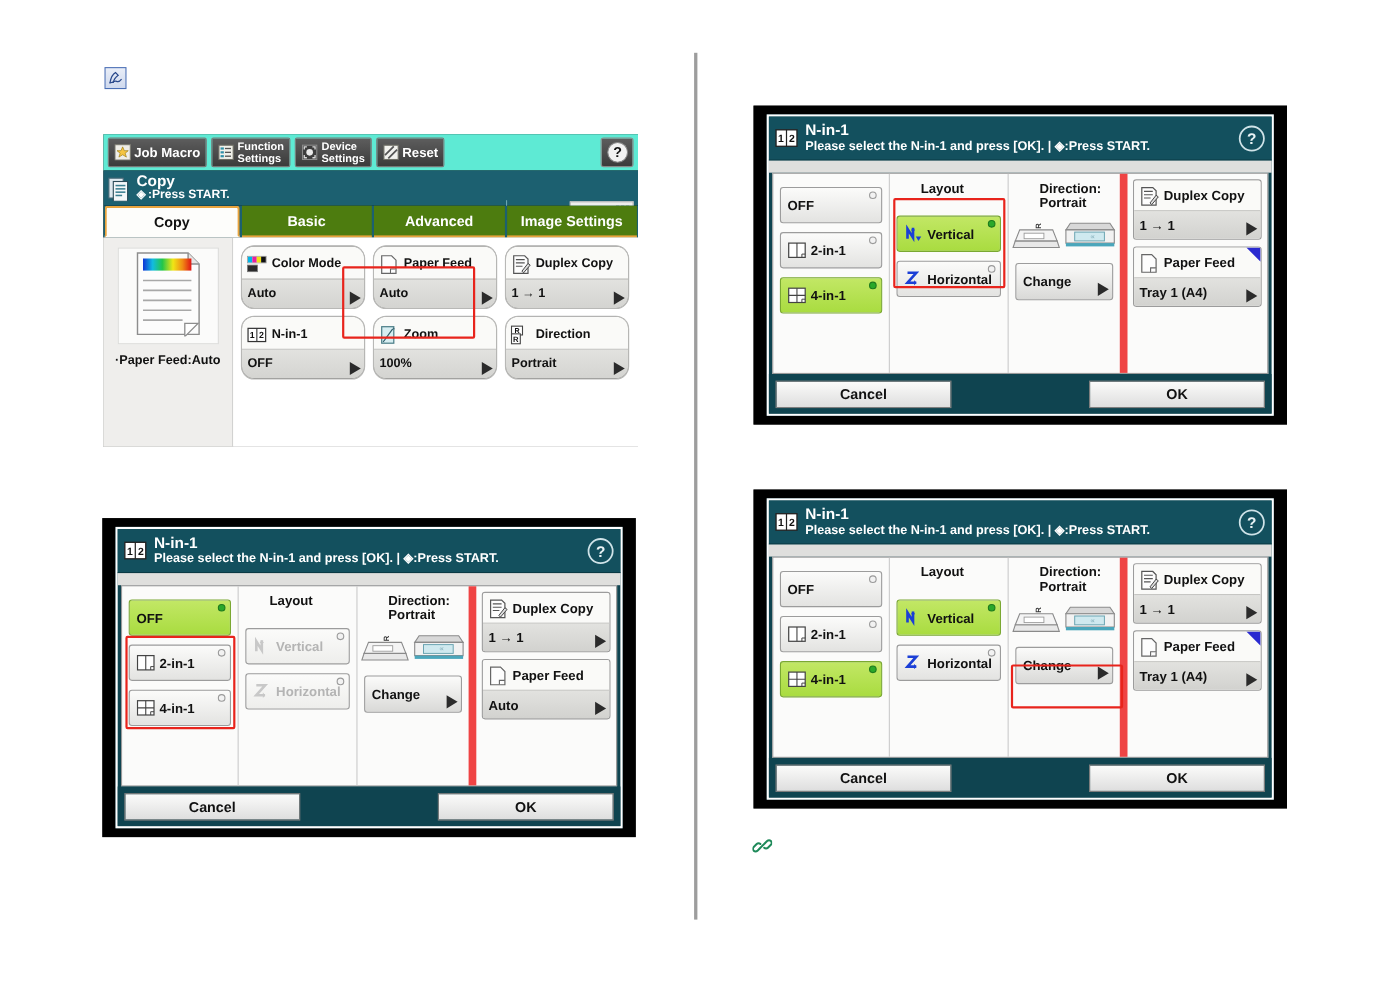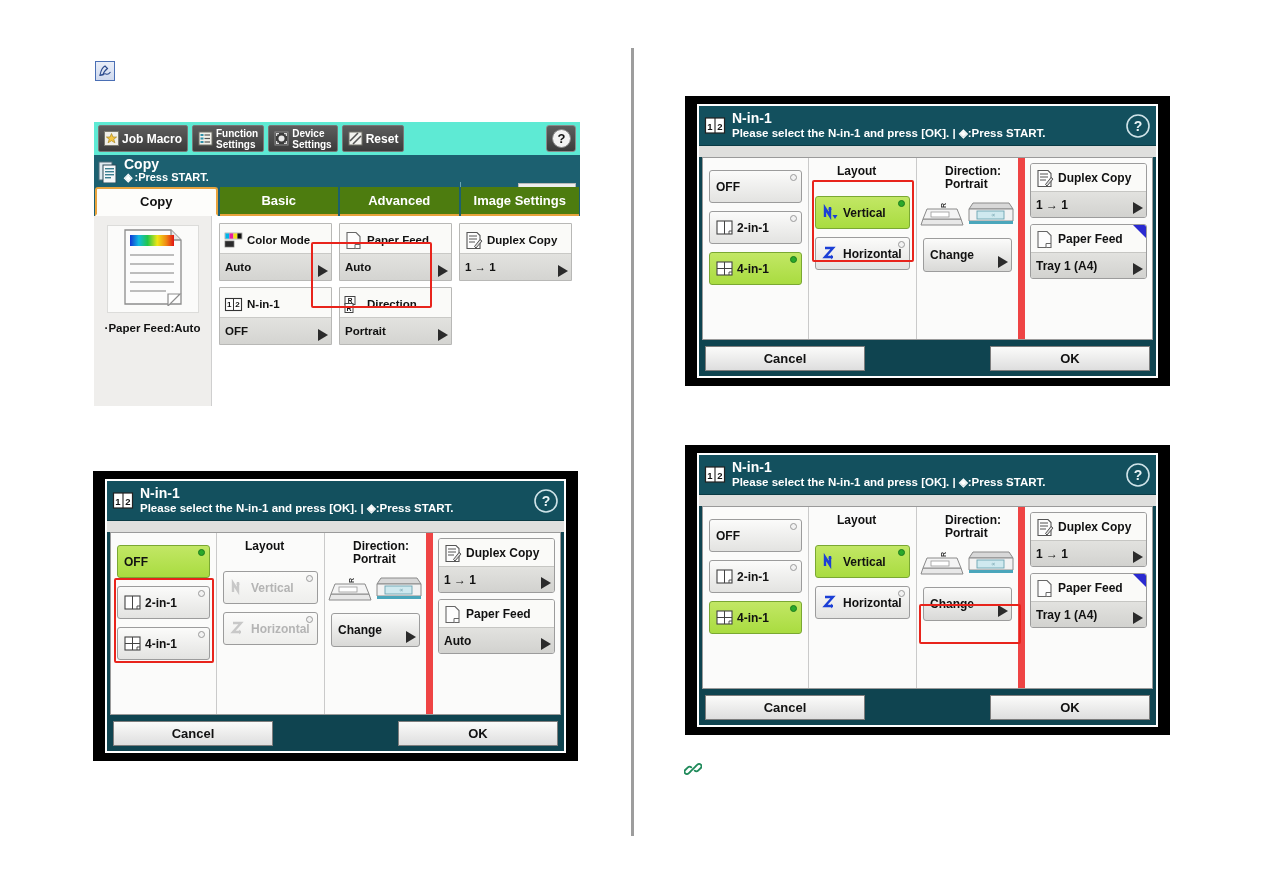--- a/index.html
+++ b/index.html
@@ -119,21 +119,21 @@
   }
   .preview-cap{
     font-size:11.5px; font-weight:bold; color:#111; margin-top:9px;
   }
   .func-col{
     flex:1; background:#ffffff; padding:7px 6px 0 7px;
     display:flex; flex-wrap:wrap; align-content:flex-start; gap:6px 7px;
   }
   .func-btn{
     width:113px; height:58px;
-    background:#737373; border:1px solid #b8b8b6; border-radius:1px;
+    background:#737373; border:1px solid #b8b8b6; border-radius:12px;
     position:relative; overflow:hidden;
   }
   .func-btn .fb-top{
     height:30px; display:flex; align-items:center; gap:4px; padding:2px 3px 0 4px;
     background:#fafaf8;
   }
   .func-btn .fb-ico{ width:19px; height:19px; flex:0 0 19px; }
   .func-btn .fb-name{ font-size:11.5px; font-weight:bold; color:#111; }
   .func-btn .fb-bot{
     position:absolute; left:0; bottom:0; width:100%; height:27px;
@@ -495,20 +495,37 @@
             </svg>
           </span>
           <span class="fb-name">N-in-1</span>
         </div>
         <div class="fb-bot">
           <span>OFF</span>
           <span class="arrow-tr"></span>
         </div>
       </div>
 
+      <div class="func-btn">
+        <div class="fb-top">
+          <span class="fb-ico">
+            <svg width="19" height="19" viewBox="0 0 19 19">
+              <rect x="3" y="2" width="11" height="15" fill="#d7eef2" stroke="#4a7c86" stroke-width="1.1"></rect>
+              <path d="M5 15 L13 4" stroke="#2a5a66" stroke-width="1.1"></path>
+              <path d="M13 3 l1.6 0.2 l-0.2 1.6 z" fill="#2a5a66"></path>
+              <path d="M5.6 16.2 l-1.6-0.2 l0.2-1.6 z" fill="#2a5a66"></path>
+            </svg>
+          </span>
+          <span class="fb-name">Zoom</span>
+        </div>
+        <div class="fb-bot">
+          <span>100%</span>
+          <span class="arrow-tr"></span>
+        </div>
+      </div>
 
       <div class="func-btn">
         <div class="fb-top">
           <span class="fb-ico">
             <svg width="19" height="19" viewBox="0 0 19 19">
               <rect x="1" y="1.5" width="10" height="8" fill="#fff" stroke="#444" stroke-width="1"></rect>
               <text x="6" y="8" font-size="6.5" font-weight="bold" text-anchor="middle" fill="#111" font-family="Liberation Sans, sans-serif">R</text>
               <rect x="1" y="8.5" width="8" height="9" fill="#fff" stroke="#444" stroke-width="1"></rect>
               <text x="5" y="16" font-size="7" font-weight="bold" text-anchor="middle" fill="#111" font-family="Liberation Sans, sans-serif">R</text>
             </svg>

